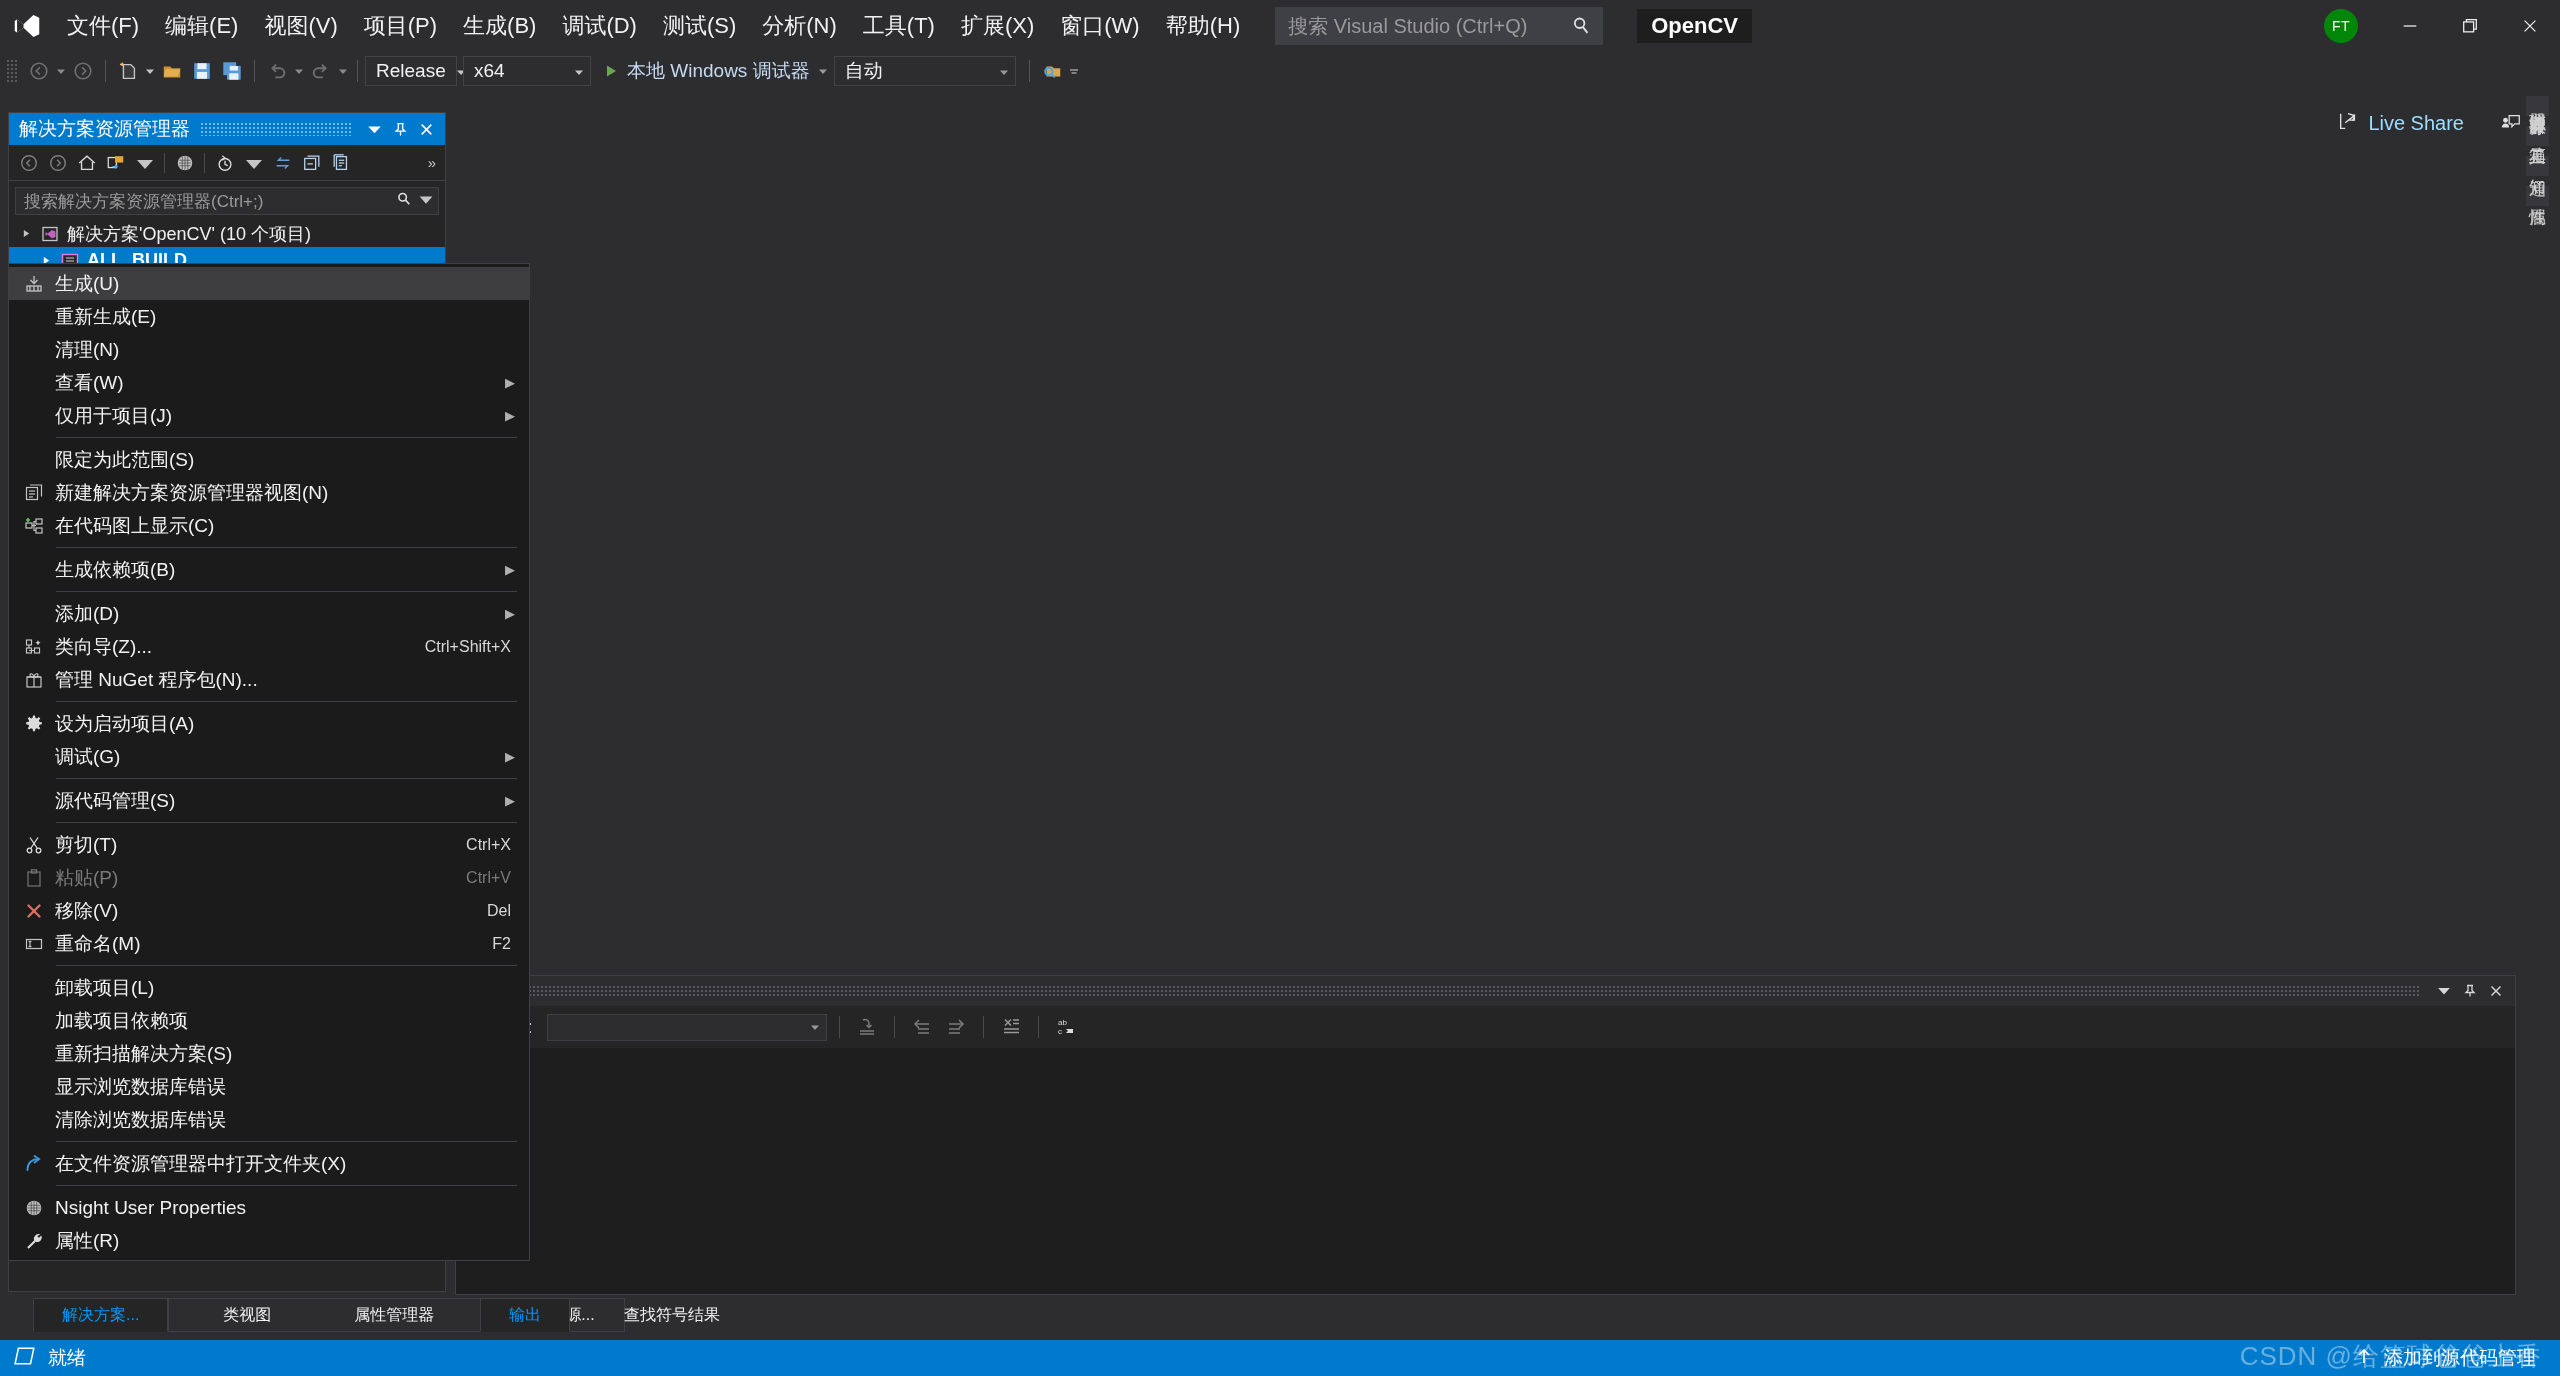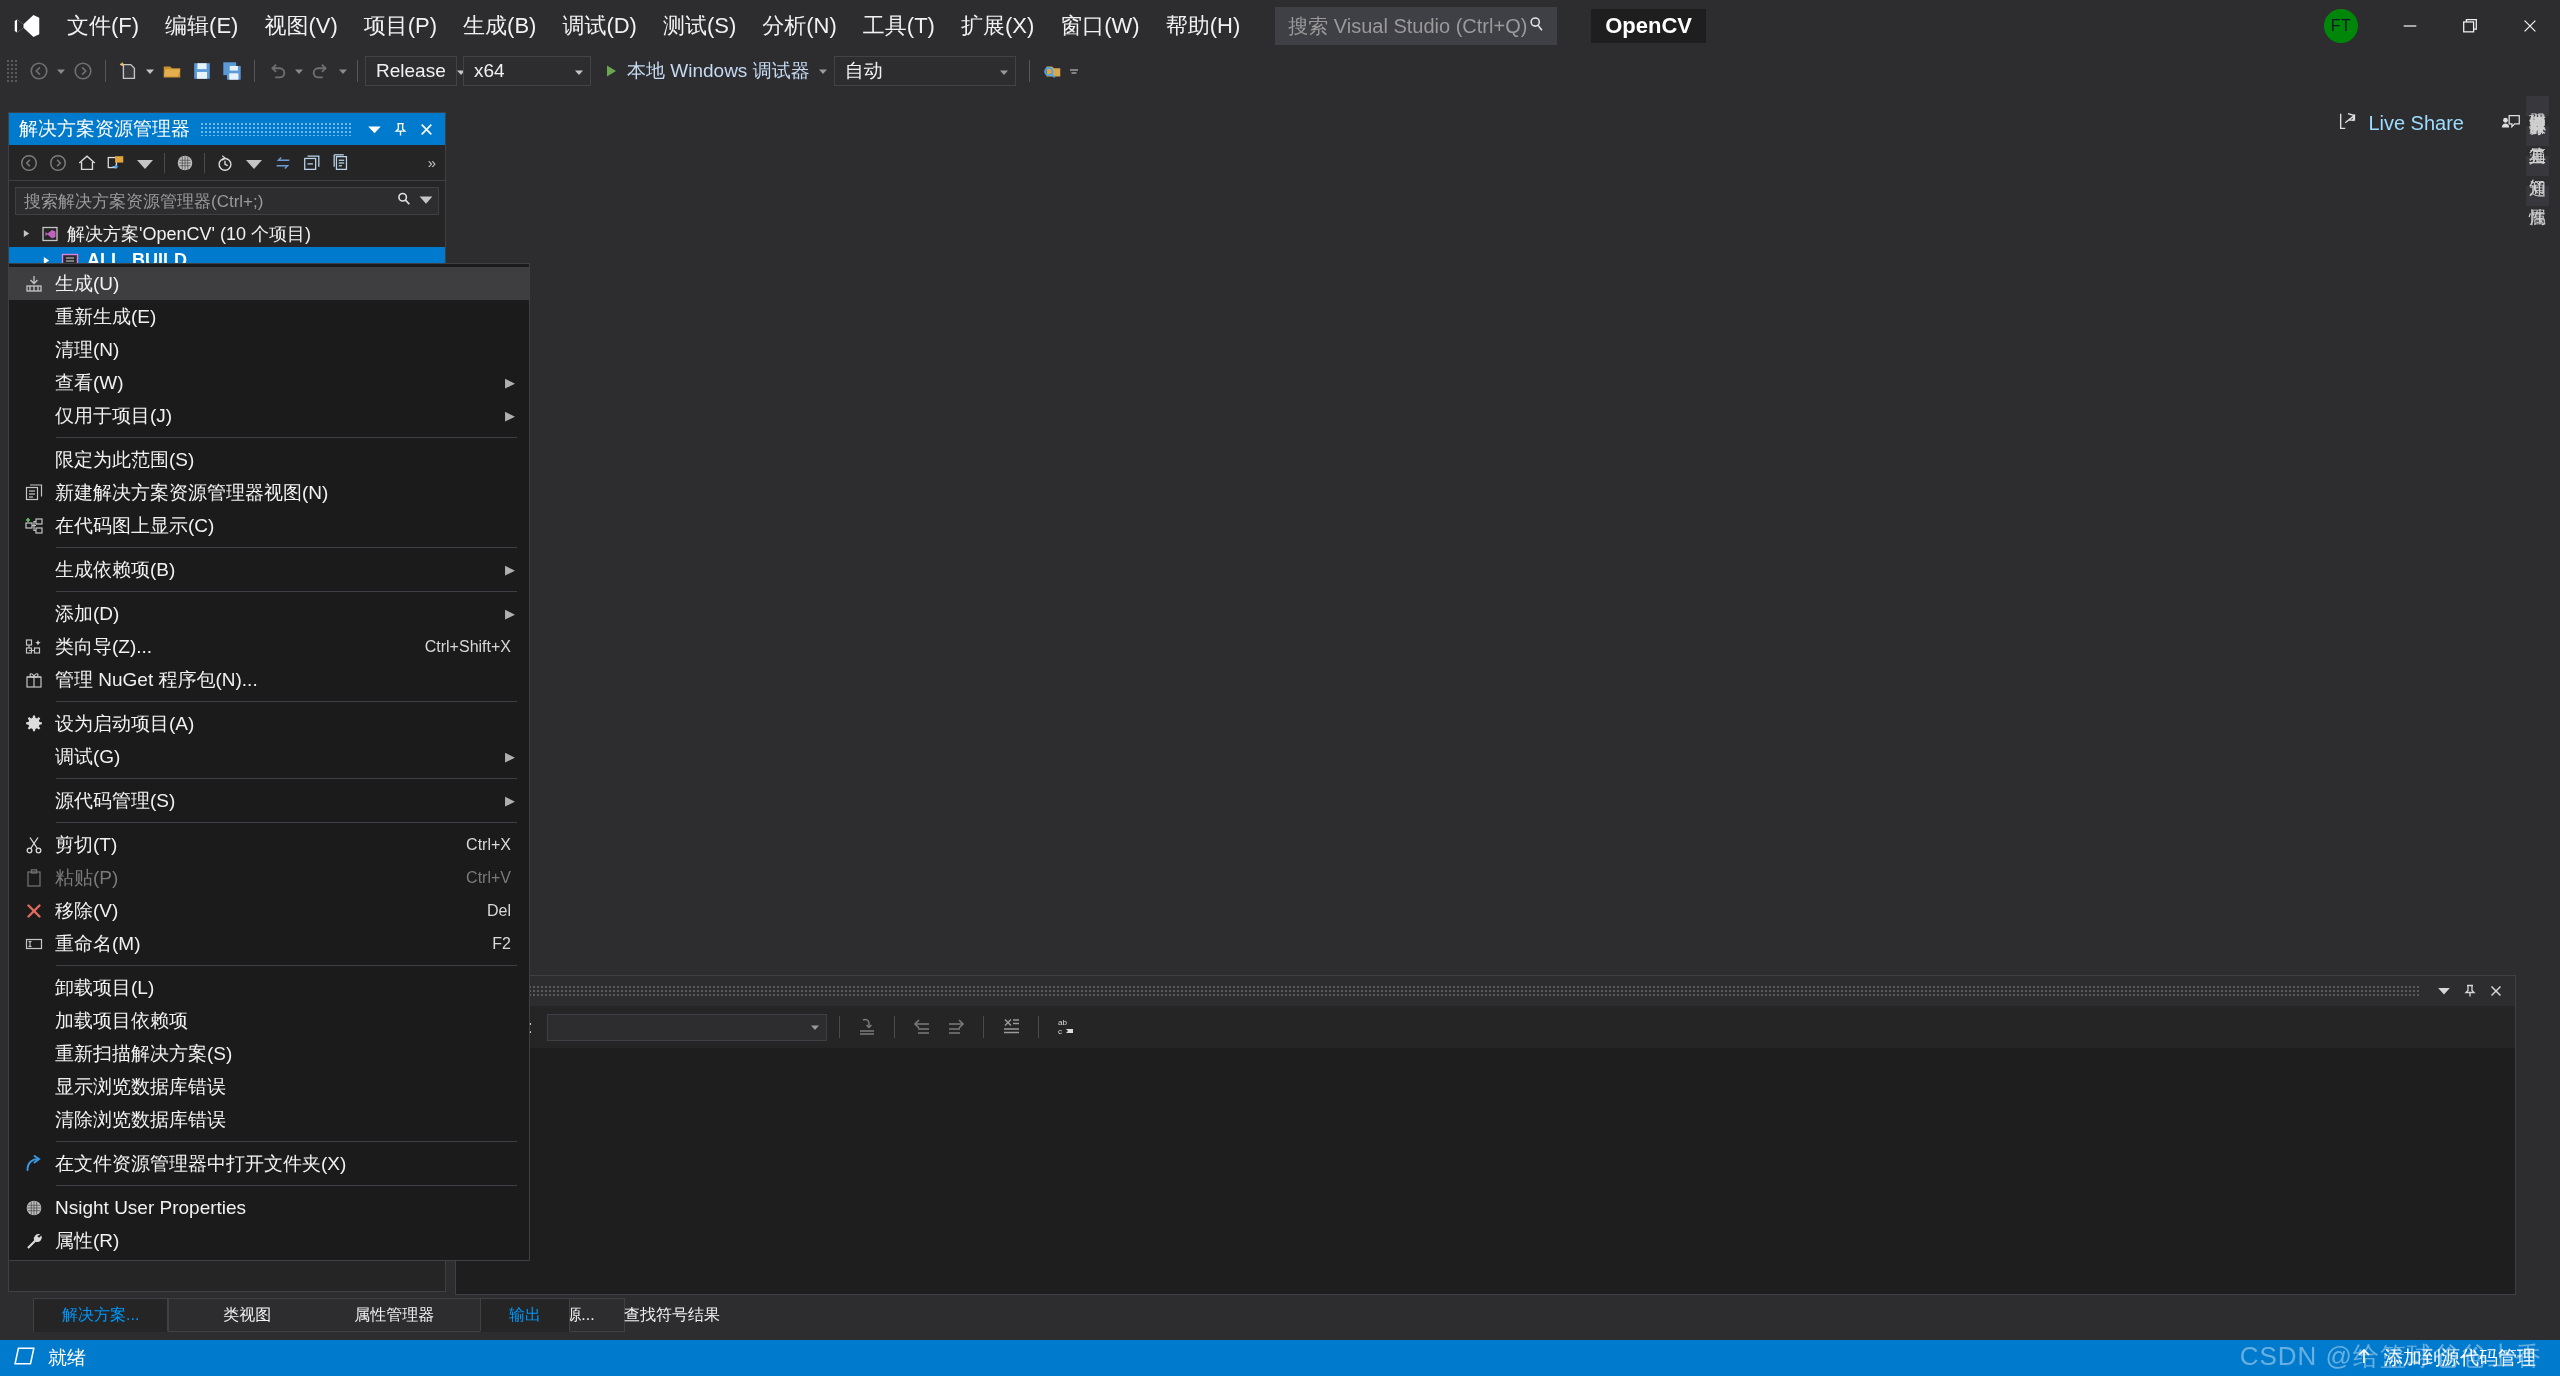--- a/index.html
+++ b/index.html
@@ -27,39 +27,39 @@
     display: flex; align-items: center; justify-content: center;
   }
   .vs-logo svg { width: 28px; height: 28px; }
   .menu-items { display: flex; align-items: center; height: 52px; }
   .menu-item {
     padding: 0 13px; height: 52px; line-height: 52px;
     font-size: 22px; color: #f1f1f1; white-space: nowrap; cursor: default;
   }
 
   .qsearch {
-    margin-left: 22px; width: 282px; height: 38px;
+    margin-left: 22px; width: 328px; height: 38px;
     background: #3f3f46; border: 1px solid #3f3f46;
     display: flex; align-items: center; padding: 0 10px 0 12px;
   }
   .qsearch .ph { flex: 1; font-size: 20px; color: #9a9a9a; white-space: nowrap; }
   .qsearch .mag { width: 22px; height: 22px; }
 
   .apptitle {
     margin-left: 34px; font-size: 22px; font-weight: bold; color: #ffffff;
     background: #1e1e1e; padding: 4px 14px;
   }
 
   .title-right {
     position: absolute; right: 0; top: 0; height: 52px;
     display: flex; align-items: center;
   }
   .avatar {
     width: 34px; height: 34px; border-radius: 50%;
-    background: #00870a; color: #0f172a; font-size: 16px;
+    background: #00870a; color: #ffffff; font-size: 14px;
     display: flex; align-items: center; justify-content: center;
     margin-right: 22px; letter-spacing: .5px;
   }
   .wbtn {
     width: 60px; height: 52px;
     display: flex; align-items: center; justify-content: center;
   }
   .wbtn svg { width: 18px; height: 18px; }
 
   

